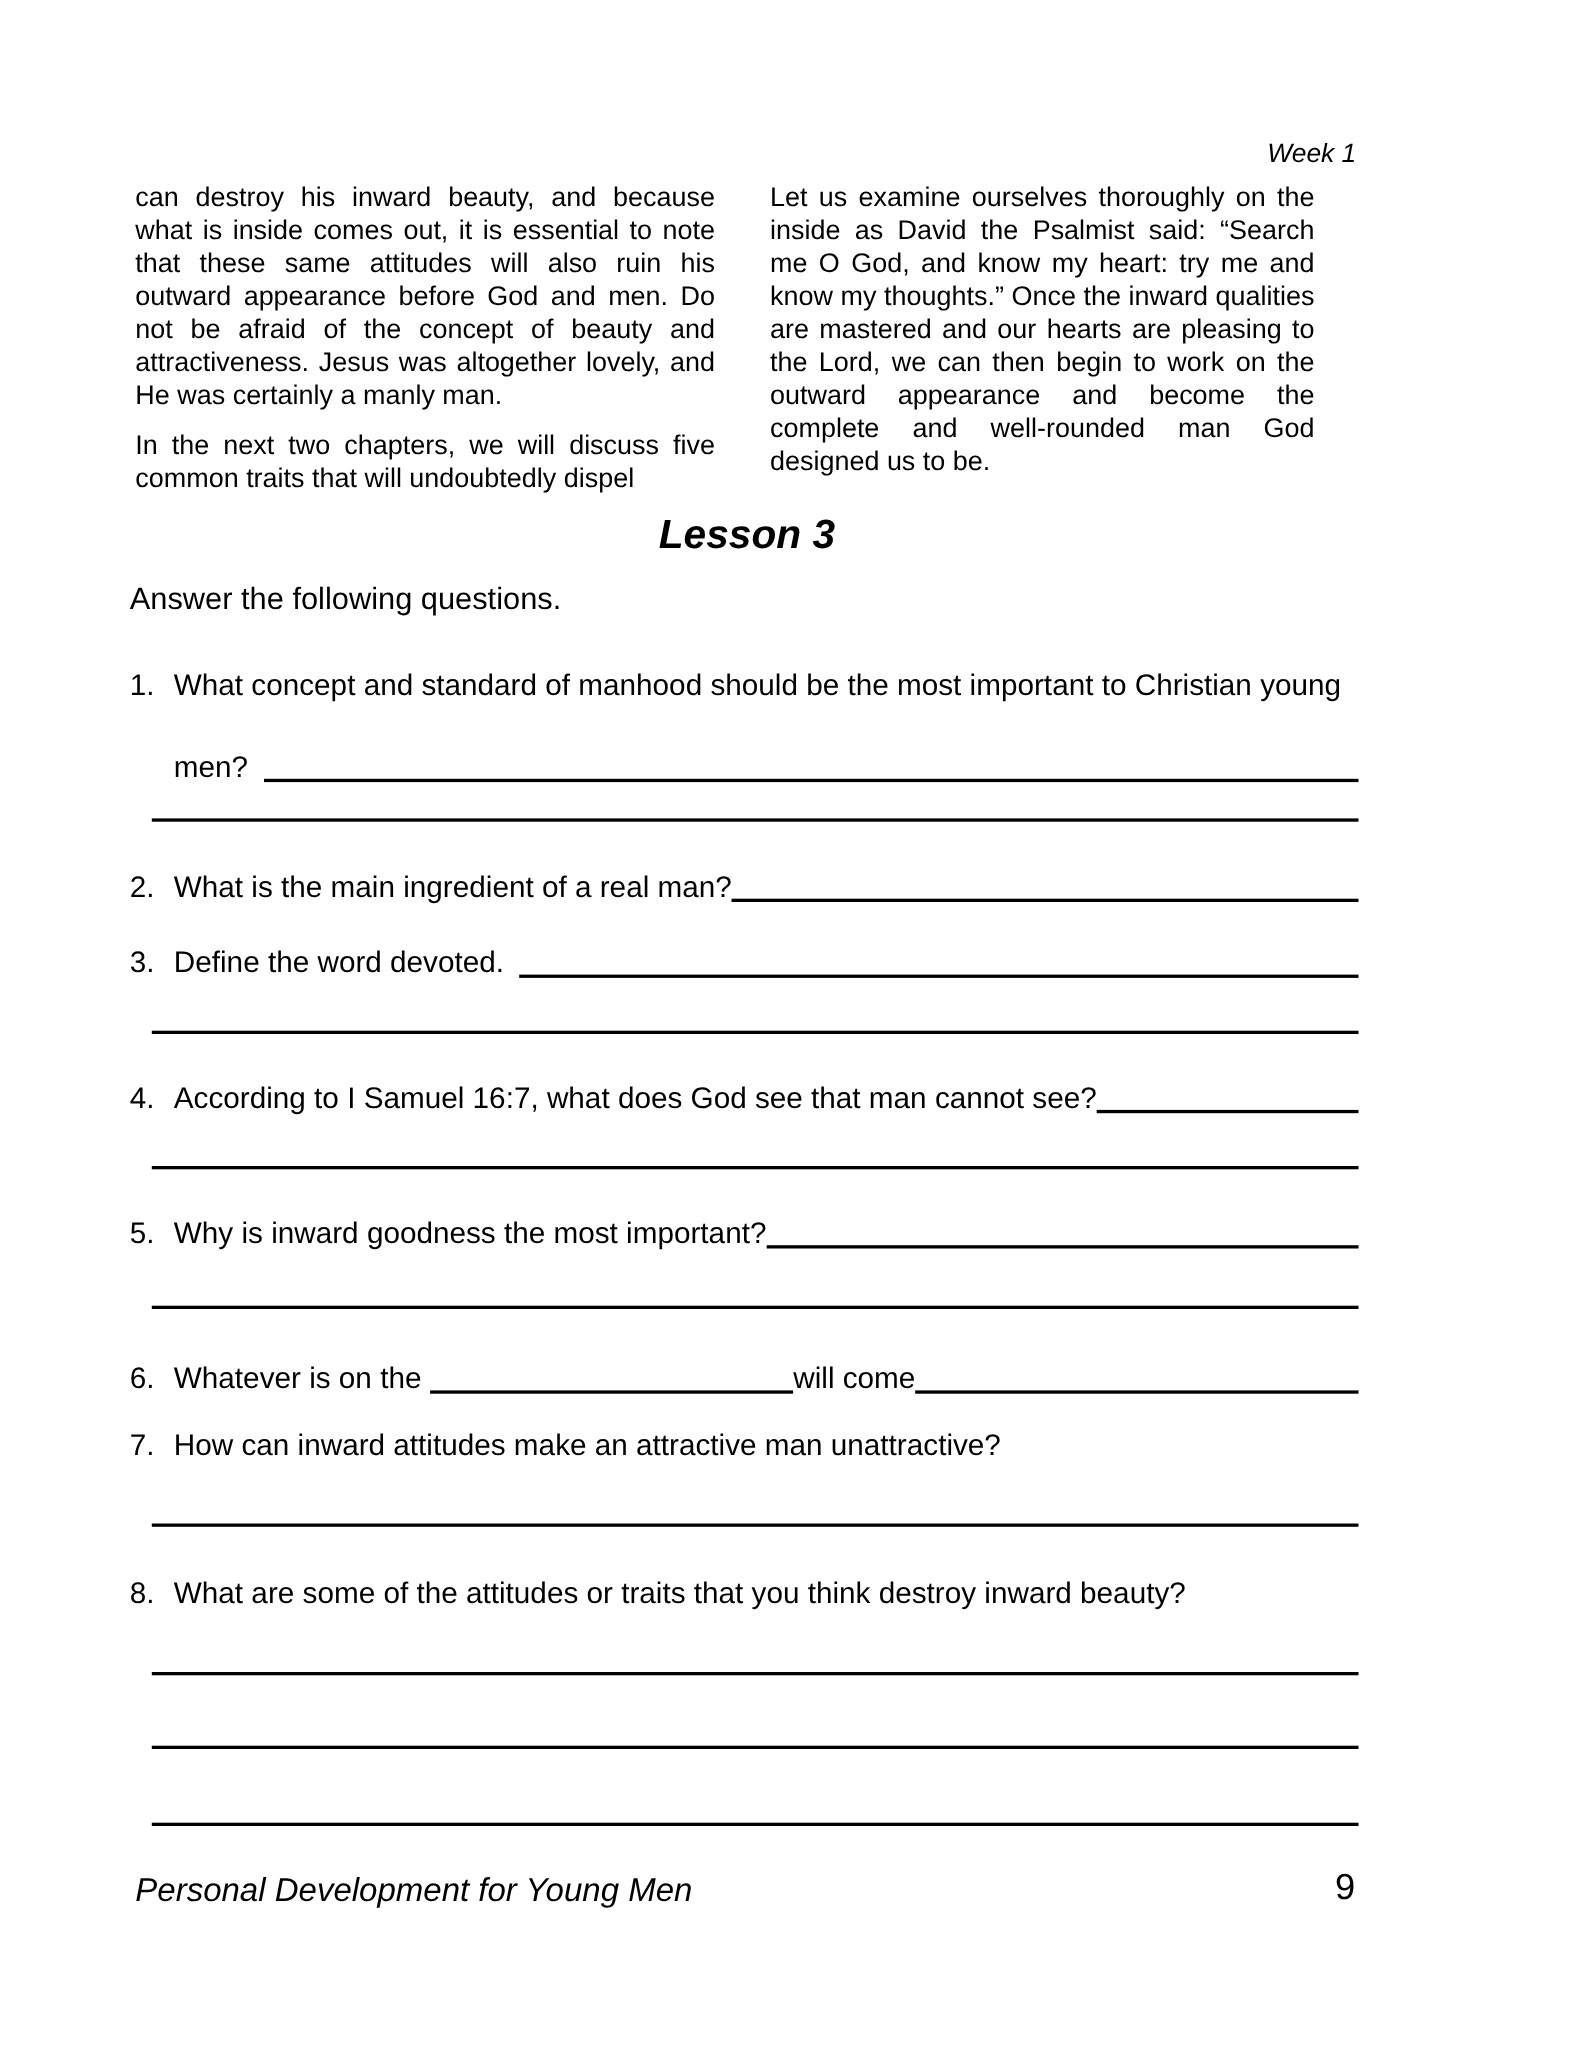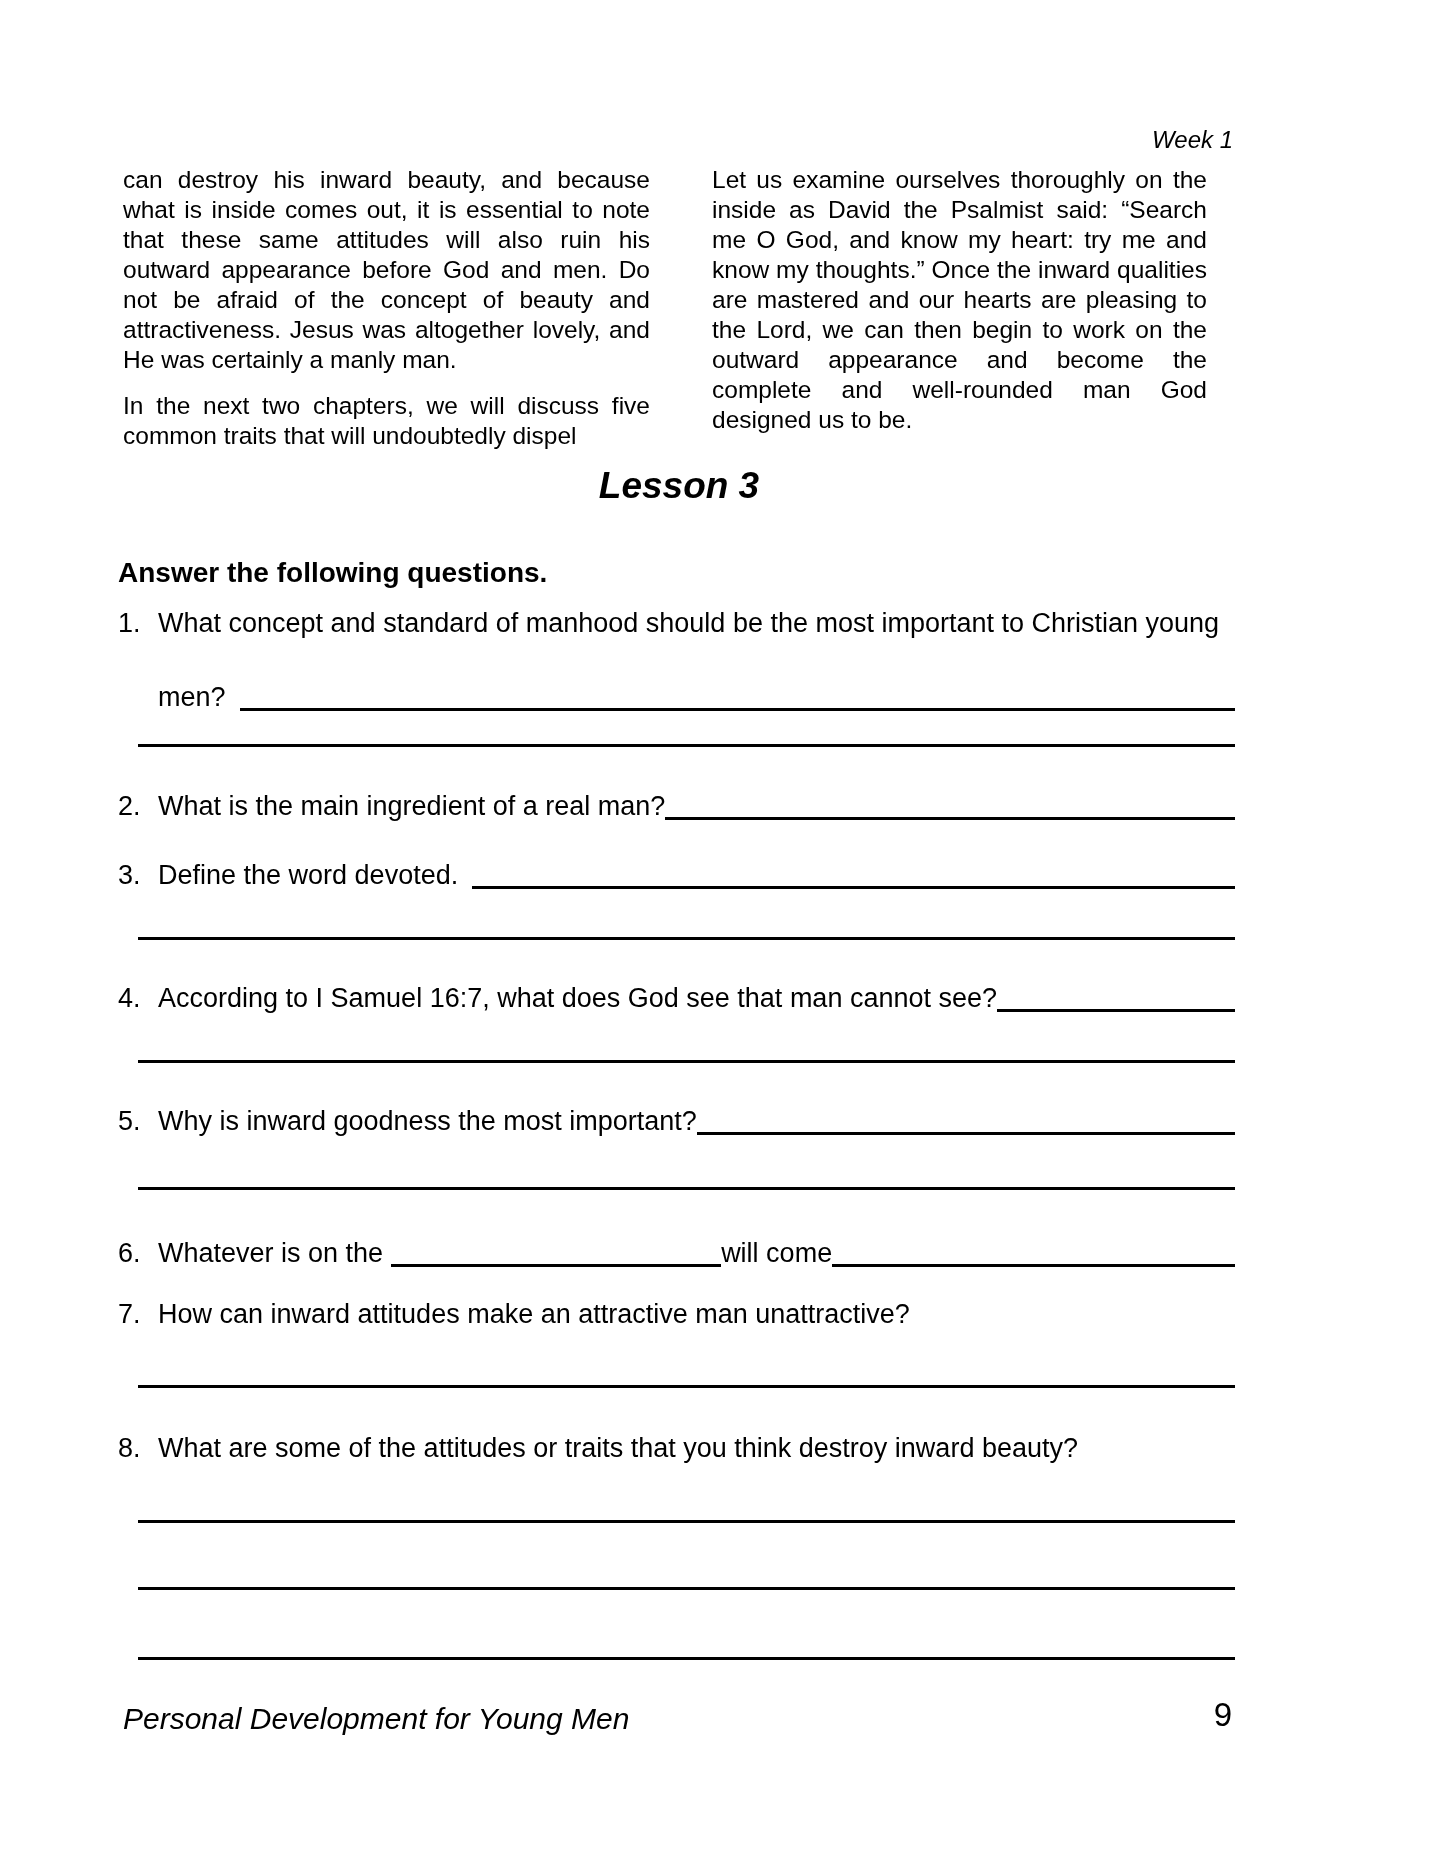--- a/index.html
+++ b/index.html
@@ -12,37 +12,36 @@
     color:#000;
     overflow:hidden;
   }
   .week-label {
     position:absolute; top:126px; right:212px;
     font-style:italic; font-size:24px; line-height:28px;
   }
   .columns {
     position:absolute; left:123px; top:165px; width:1072px;
     display:flex;
-    gap:12px;
   }
   .col-left  { width:527px; margin-right:50px; flex:0 0 527px; }
   .col-right { width:495px; flex:0 0 495px; }
   .columns p {
     margin:0 0 16px 0;
     font-size:24.5px; line-height:30px;
     text-align:justify;
   }
   .lesson-heading {
     position:absolute; left:123px; top:467px; width:1112px;
     margin:0; text-align:center;
     font-size:37px; line-height:38px; font-weight:bold;font-style:italic;
   }
   .instruction {
     position:absolute; left:118px; top:529px;
-    font-size:28px; line-height:32px; font-weight:bold;margin-top:28px;
+    font-size:28px; line-height:32px; font-weight:normal;
   }
   .q {
     position:absolute; left:118px; width:1117px;
     display:flex; align-items:flex-start;
     font-size:27px; line-height:34px; white-space:nowrap;
   }
   .qnum { flex:0 0 40px; width:40px; }
   .qtext { flex:0 0 auto; }
   .fill-line {
     flex:1 1 auto;

